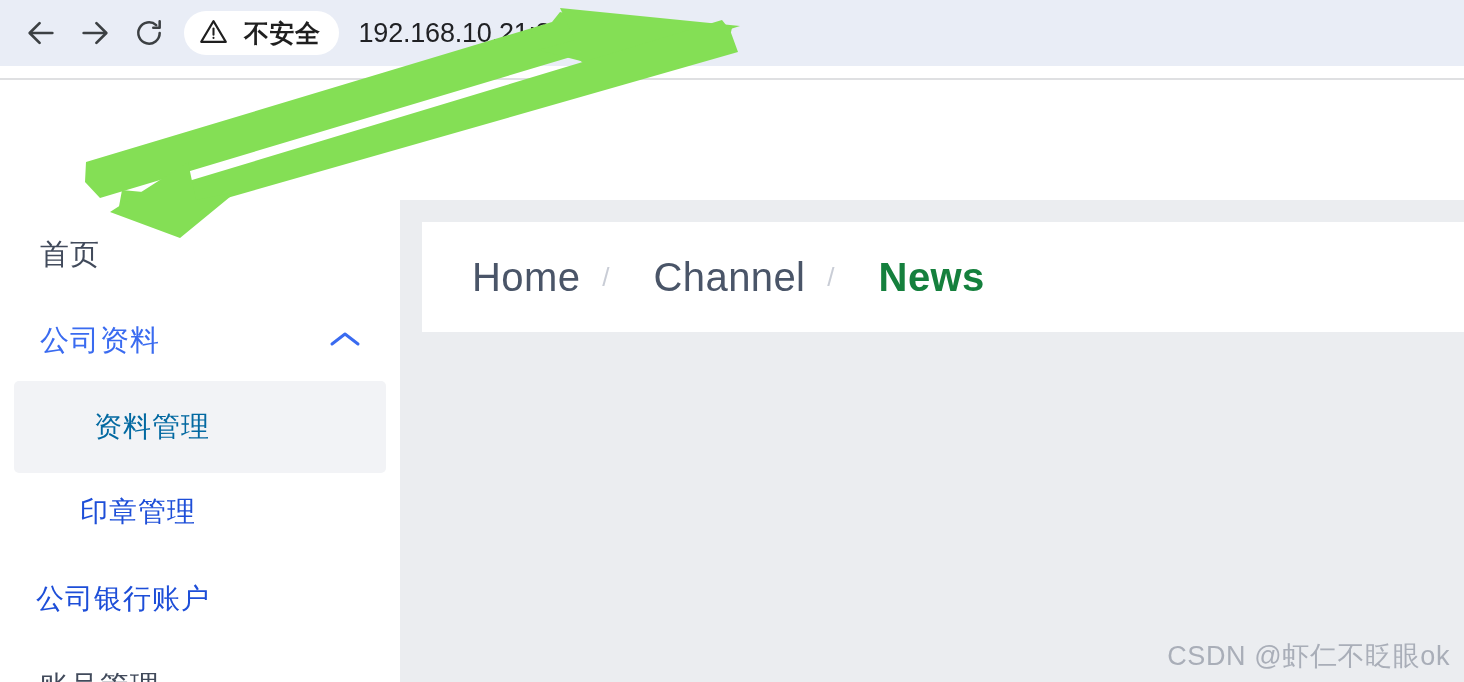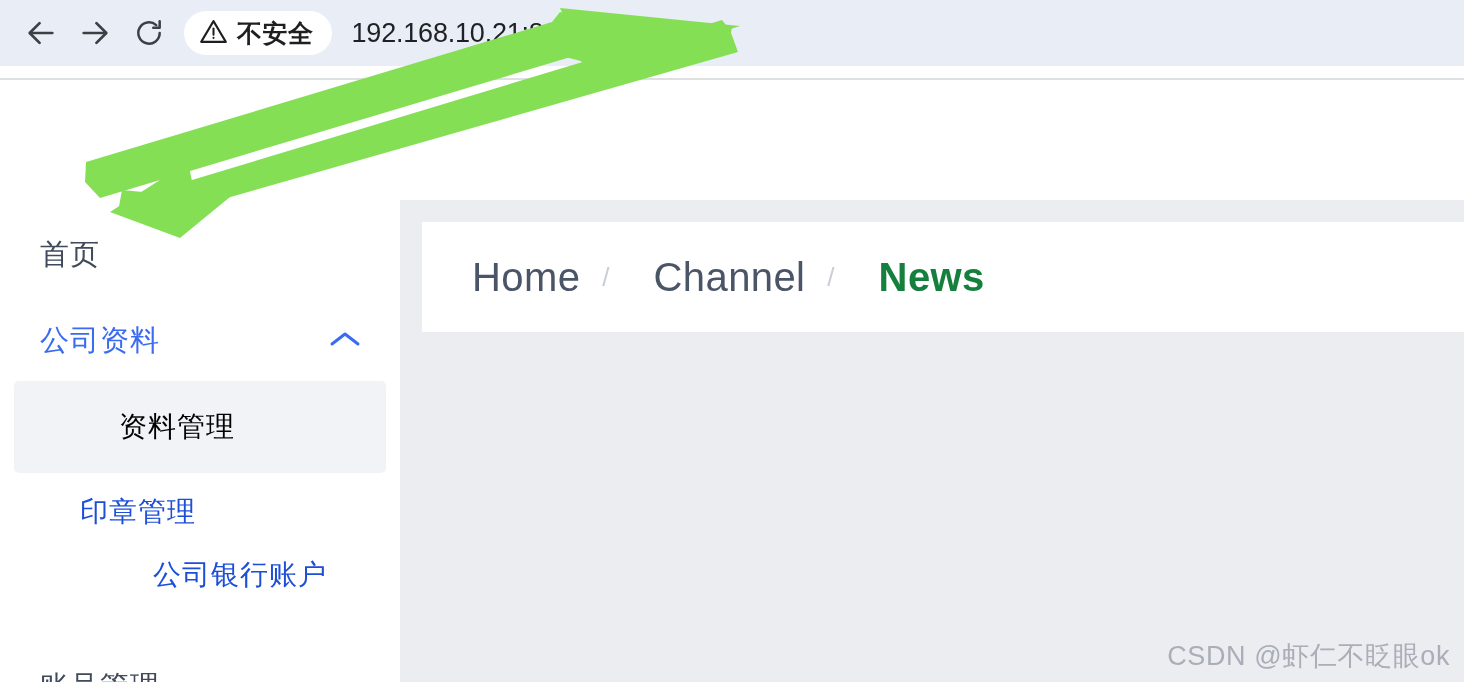--- a/index.html
+++ b/index.html
@@ -44,21 +44,21 @@
     flex: 1 1 auto;
     height: 48px;
     display: flex;
     align-items: center;
     margin-left: 8px;
     margin-right: 14px;
   }
   #security-chip {
     display: flex;
     align-items: center;
-    gap: 9px;
+    gap: 16px;
     background: #ffffff;
     border-radius: 24px;
     height: 44px;
     padding: 0 18px 0 15px;
     box-sizing: border-box;
     cursor: pointer;
     flex: 0 0 auto;
   }
   #security-chip .chip-text {
     font-size: 25px;
@@ -128,30 +128,30 @@
     color: #3a6bf0;
     letter-spacing: 1px;
     white-space: nowrap;
   }
   .side-sub-label {
     font-size: 28px;
     color: #1d4ed8;
     letter-spacing: 1px;
     white-space: nowrap;
   }
-  .side-sub-label.active { color: #000000; margin-left: 25px; }
+  .side-sub-label.active { color: #0369a1; }
 
   #side-home      { top: 148px; height: 54px; padding-left: 40px; }
   #side-company   { top: 234px; height: 54px; padding-left: 40px;
                     justify-content: space-between; padding-right: 38px; }
   #side-sub-doc   { top: 301px; height: 92px; padding-left: 80px;
                     background: #f2f3f6; border-radius: 5px;
                     left: 14px; width: 372px; }
   #side-sub-seal  { top: 405px; height: 54px; padding-left: 80px; }
-  #side-sub-bank  { top: 468px; height: 54px; padding-left: 80px; justify-content: center; }
+  #side-sub-bank  { top: 492px; height: 54px; padding-left: 36px; }
   #side-account   { top: 580px; height: 54px; padding-left: 40px; overflow: hidden; }
   #side-account .side-label { color: #414a5b; }
 
   .chevron-up { flex: 0 0 auto; display: block; }
 
   
   #content-region {
     position: absolute;
     left: 400px; top: 120px;
     width: 1064px;

